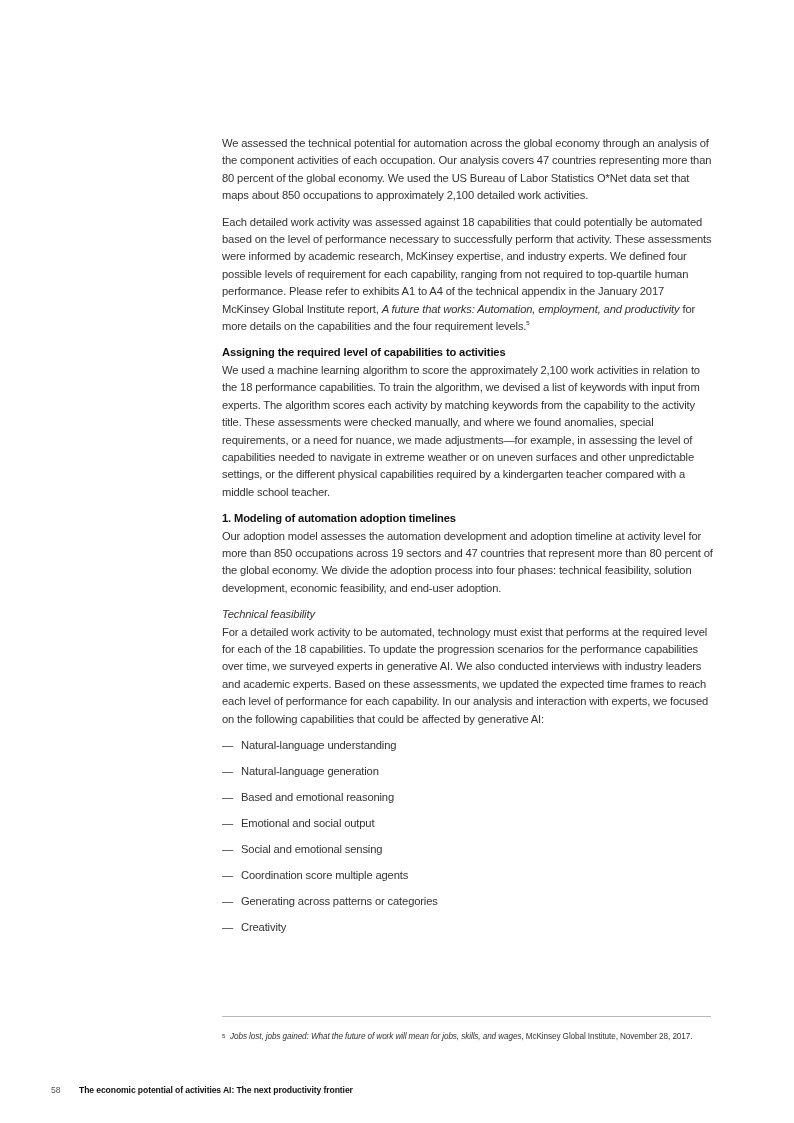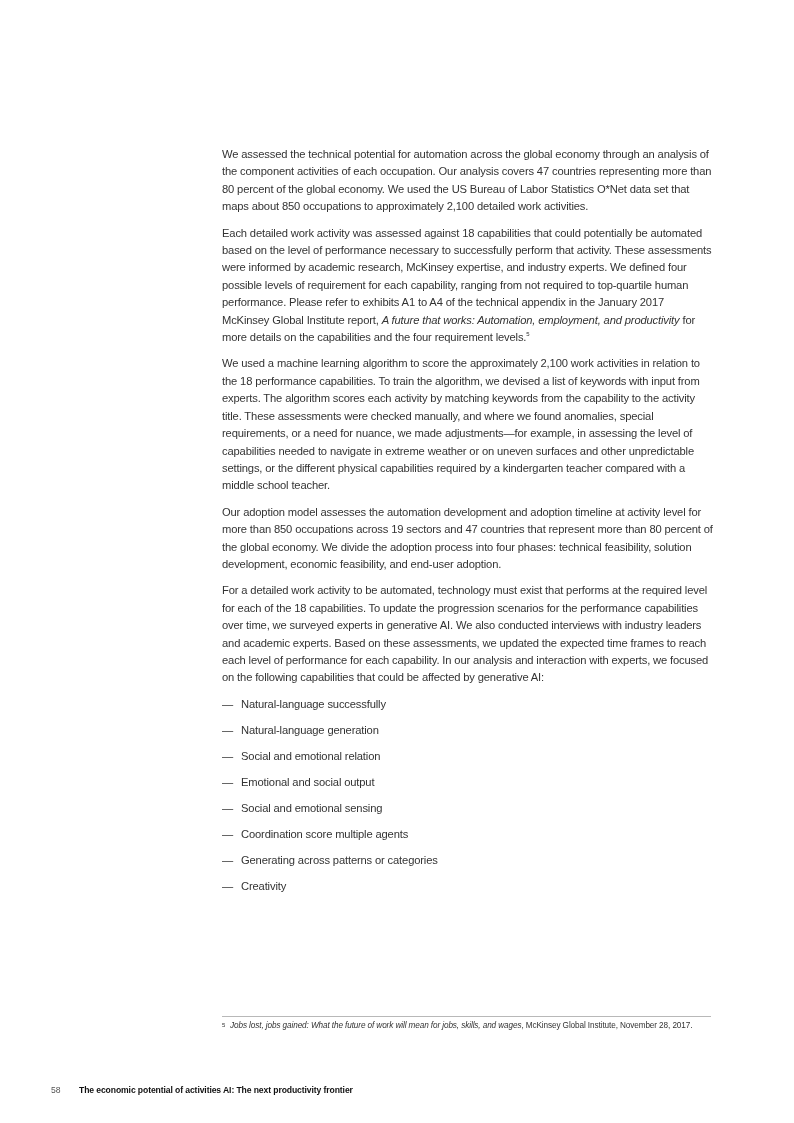--- a/index.html
+++ b/index.html
@@ -11,21 +11,21 @@
       width: 794px;
       height: 1123px;
       position: relative;
       overflow: hidden;
       font-family: "Liberation Sans", sans-serif;
       color: #333333;
     }
     .column {
       position: absolute;
       left: 222px;
-      top: 146px;
+      top: 135px;
       width: 492px;
       font-size: 11.2px;
       line-height: 17.4px;
       letter-spacing: -0.15px;
     }
     .column p {
       margin: 0 0 9px 0;
     }
     .section-heading {
       font-weight: bold;
@@ -55,21 +55,21 @@
     ul.caps li .dash {
       width: 19px;
       flex: 0 0 19px;
     }
     .footnotes {
       position: absolute;
       left: 222px;
       top: 1016px;
       width: 489px;
       border-top: 1px solid #b8b8b8;
-      padding-top: 3px;
+      padding-top: 14px;
       font-size: 8.2px;
       line-height: 12px;
       color: #333333;
       letter-spacing: -0.1px;
     }
     .fn {
       display: flex;
     }
     .fn-num {
       flex: 0 0 8px;
@@ -103,43 +103,46 @@
 </head>
 <body>
 
 <div class="column">
 
   <p>We assessed the technical potential for automation across the global economy through an analysis of the component activities of each occupation. Our analysis covers 47 countries representing more than 80 percent of the global economy. We used the US Bureau of Labor Statistics O*Net data set that maps about 850 occupations to approximately 2,100 detailed work activities.</p>
 
   <p><span>Each detailed work activity was assessed against 18 capabilities that could potentially be automated based on the level of performance necessary to successfully perform that activity. These assessments were informed by academic research, McKinsey expertise, and industry experts. We defined four possible levels of requirement for each capability, ranging from not required to top-quartile human performance. Please refer to exhibits A1 to A4 of the technical appendix in the January 2017 McKinsey Global Institute report, </span><em>A future that works: Automation, employment, and productivity</em><span> for more details on the capabilities and the four requirement levels.</span><sup>5</sup></p>
 
   <p>
+    <span class="section-heading">Assigning the required level of capabilities to activities</span>
     <span>We used a machine learning algorithm to score the approximately 2,100 work activities in relation to the 18 performance capabilities. To train the algorithm, we devised a list of keywords with input from experts. The algorithm scores each activity by matching keywords from the capability to the activity title. These assessments were checked manually, and where we found anomalies, special requirements, or a need for nuance, we made adjustments—for example, in assessing the level of capabilities needed to navigate in extreme weather or on uneven surfaces and other unpredictable settings, or the different physical capabilities required by a kindergarten teacher compared with a middle school teacher.</span>
   </p>
 
   <p>
+    <span class="section-heading">1. Modeling of automation adoption timelines</span>
     <span>Our adoption model assesses the automation development and adoption timeline at activity level for more than 850 occupations across 19 sectors and 47 countries that represent more than 80 percent of the global economy. We divide the adoption process into four phases: technical feasibility, solution development, economic feasibility, and end-user adoption.</span>
   </p>
 
   <p>
+    <span class="subhead">Technical feasibility</span>
     <span>For a detailed work activity to be automated, technology must exist that performs at the required level for each of the 18 capabilities. To update the progression scenarios for the performance capabilities over time, we surveyed experts in generative AI. We also conducted interviews with industry leaders and academic experts. Based on these assessments, we updated the expected time frames to reach each level of performance for each capability. In our analysis and interaction with experts, we focused on the following capabilities that could be affected by generative AI:</span>
   </p>
 
   <ul class="caps">
     <li>
         <span class="dash">—</span>
-        <span>Natural-language successfully</span>
+        <span>Natural-language understanding</span>
       </li>
     <li>
         <span class="dash">—</span>
         <span>Natural-language generation</span>
       </li>
     <li>
         <span class="dash">—</span>
-        <span>Social and emotional relation</span>
+        <span>Based and emotional reasoning</span>
       </li>
     <li>
         <span class="dash">—</span>
         <span>Emotional and social output</span>
       </li>
     <li>
         <span class="dash">—</span>
         <span>Social and emotional sensing</span>
       </li>
     <li>

